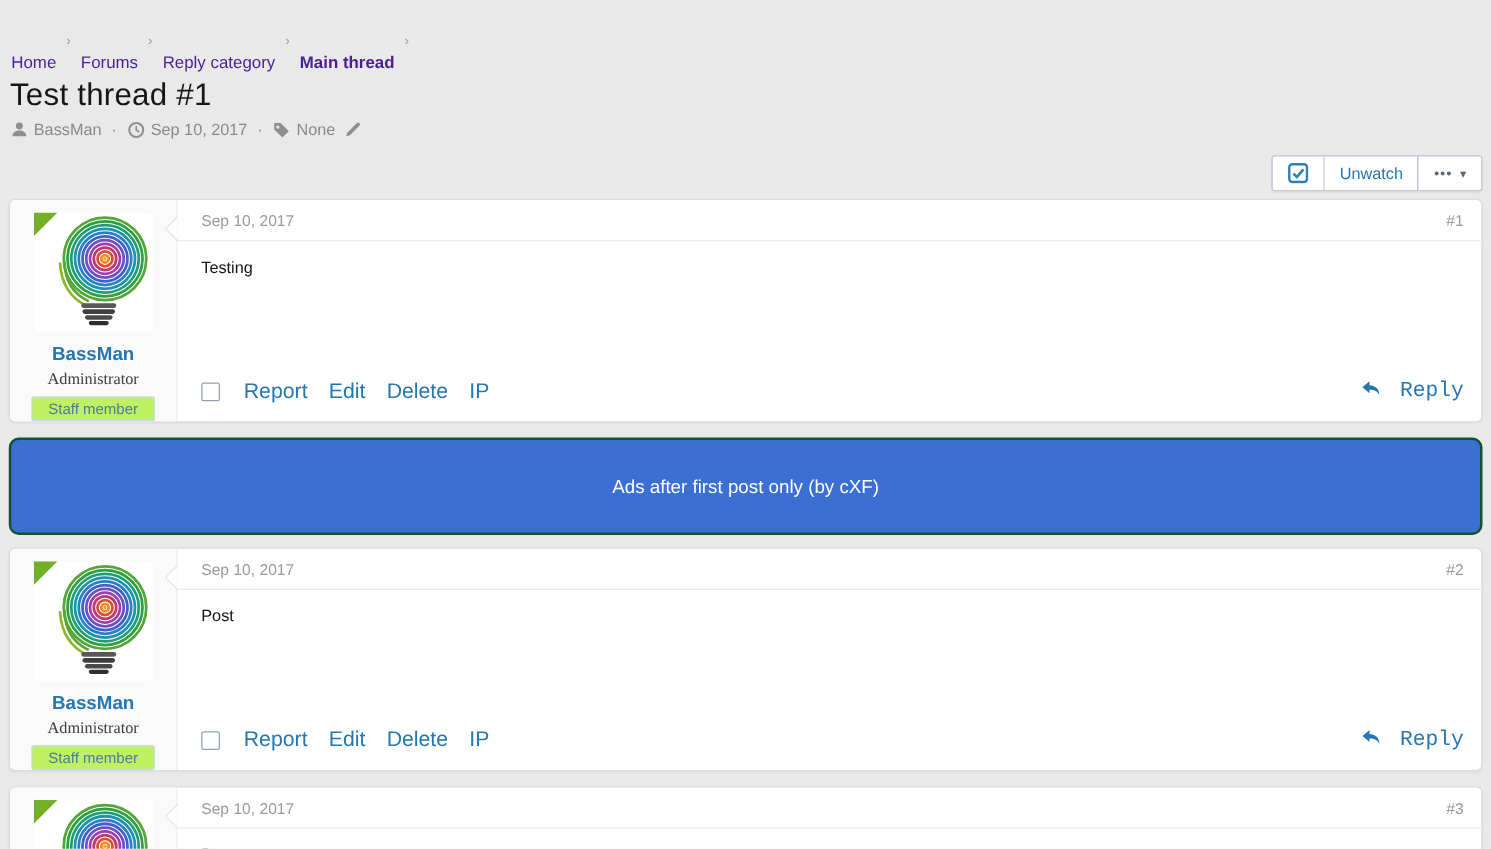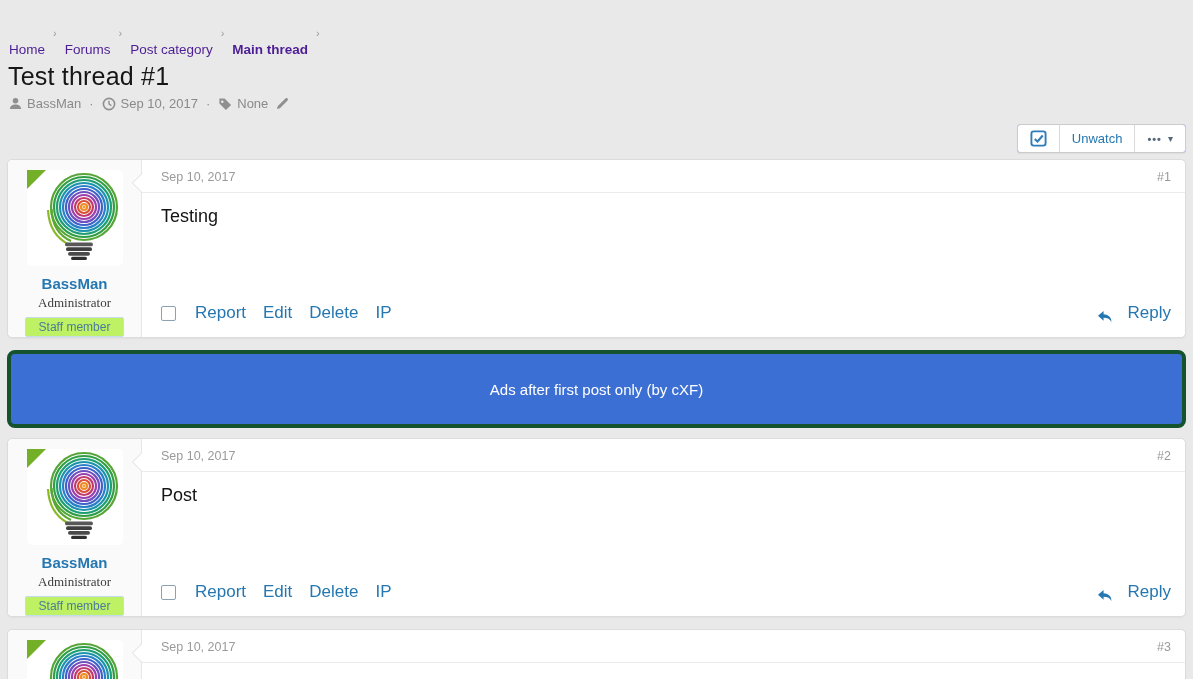--- a/index.html
+++ b/index.html
@@ -41,42 +41,42 @@
   .user-role { margin-top:3px; font-size:13px; color:#3c3c3c;font-family:Liberation Serif, serif; }
   .user-badge { margin-top:6px; font-size:12px; color:#4c7b99; background:#bef264; border:1px solid #c3dcec; padding:2px 13px; border-radius:2px; }
 
   .cell-main { flex:1; display:flex; flex-direction:column; position:relative; min-width:0; }
   .cell-main::before { content:""; position:absolute; left:-10px; top:13px; border:10px solid transparent; border-left:none; border-right:10px solid #dcdcdc; }
   .cell-main::after  { content:""; position:absolute; left:-9px;  top:14px; border:9px solid transparent;  border-left:none; border-right:9px solid #fff; }
 
   .post-header { display:flex; justify-content:space-between; align-items:center; padding:10px 14px 8px 19px; border-bottom:1px solid #ececec; }
   .post-date { color:#9a9a9a; font-size:12.5px; text-decoration:none; cursor:pointer; }
   .post-num { color:#9a9a9a; font-size:12.5px; text-decoration:none; cursor:pointer; }
-  .post-body { padding:13px 19px; font-size:18px; color:#141414; flex:1; }
+  .post-body { padding:13px 19px; font-size:13px; color:#141414; flex:1; }
 
   .post-footer { display:flex; align-items:center; padding:0 14px 14px 19px; font-size:17px; }
   .multiquote-cb { width:15px; height:15px; border:1px solid #8ba2b5; border-radius:2px; background:#fff; cursor:pointer; margin-right:19px; }
   .action-link { color:#2577b1; text-decoration:none; cursor:pointer; margin-right:17px; }
-  .reply-link { margin-left:auto; display:flex; align-items:flex-end; gap:16px; color:#2577b1; text-decoration:none; cursor:pointer; }
-
-  
-  .ad-banner { background:#3b6fd3; border:4px solid #14532d; border-radius:8px; height:78px; margin-bottom:10px;
+  .reply-link { margin-left:auto; display:flex; align-items:flex-start; gap:16px; color:#2577b1; text-decoration:none; cursor:pointer;font-family:Liberation Mono, monospace; }
+
+  
+  .ad-banner { background:#3b6fd3; border:2px solid #14532d; border-radius:8px; height:78px; margin-bottom:10px;
                display:flex; align-items:center; justify-content:center; color:#fff; font-size:15px; cursor:pointer; }
 </style>
 </head>
 <body>
 
 <div class="page">
 
   <nav class="breadcrumb">
     <a class="crumb">Home</a>
     <span class="crumb-sep">›</span>
     <a class="crumb">Forums</a>
     <span class="crumb-sep">›</span>
-    <a class="crumb">Post category</a>
+    <a class="crumb">Reply category</a>
     <span class="crumb-sep">›</span>
     <a class="crumb bold">Main thread</a>
     <span class="crumb-sep">›</span>
   </nav>
 
   <h1 class="thread-title">Test thread #1</h1>
   <div class="thread-meta">
     <span style="display:flex;">
       <svg width="13" height="13" viewBox="0 0 14 14">
           <circle cx="7" cy="4" r="3" fill="#8f8f8f"></circle>

